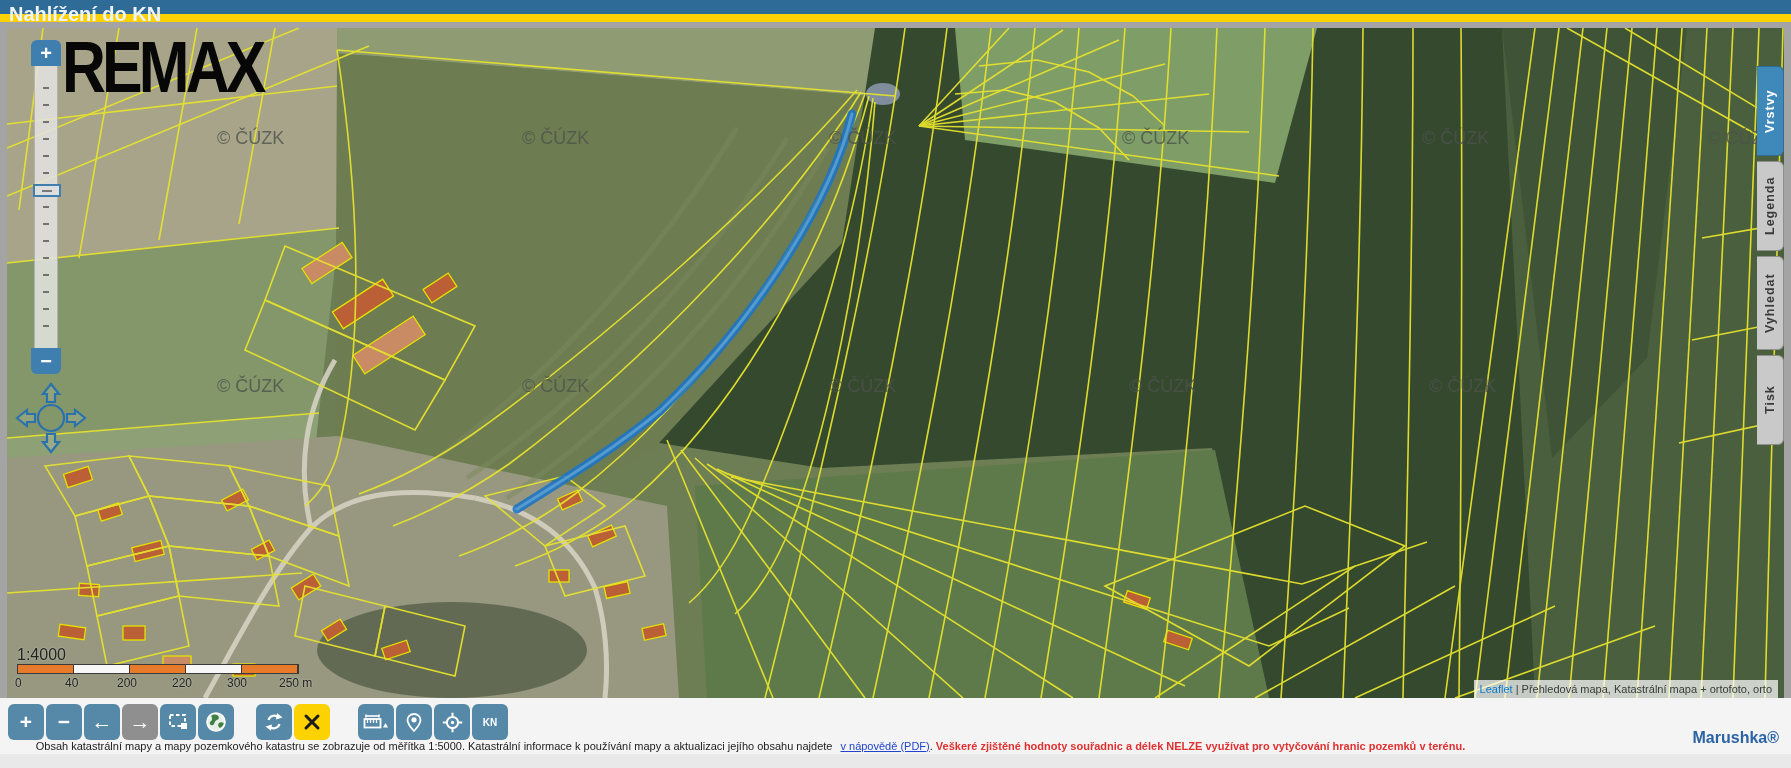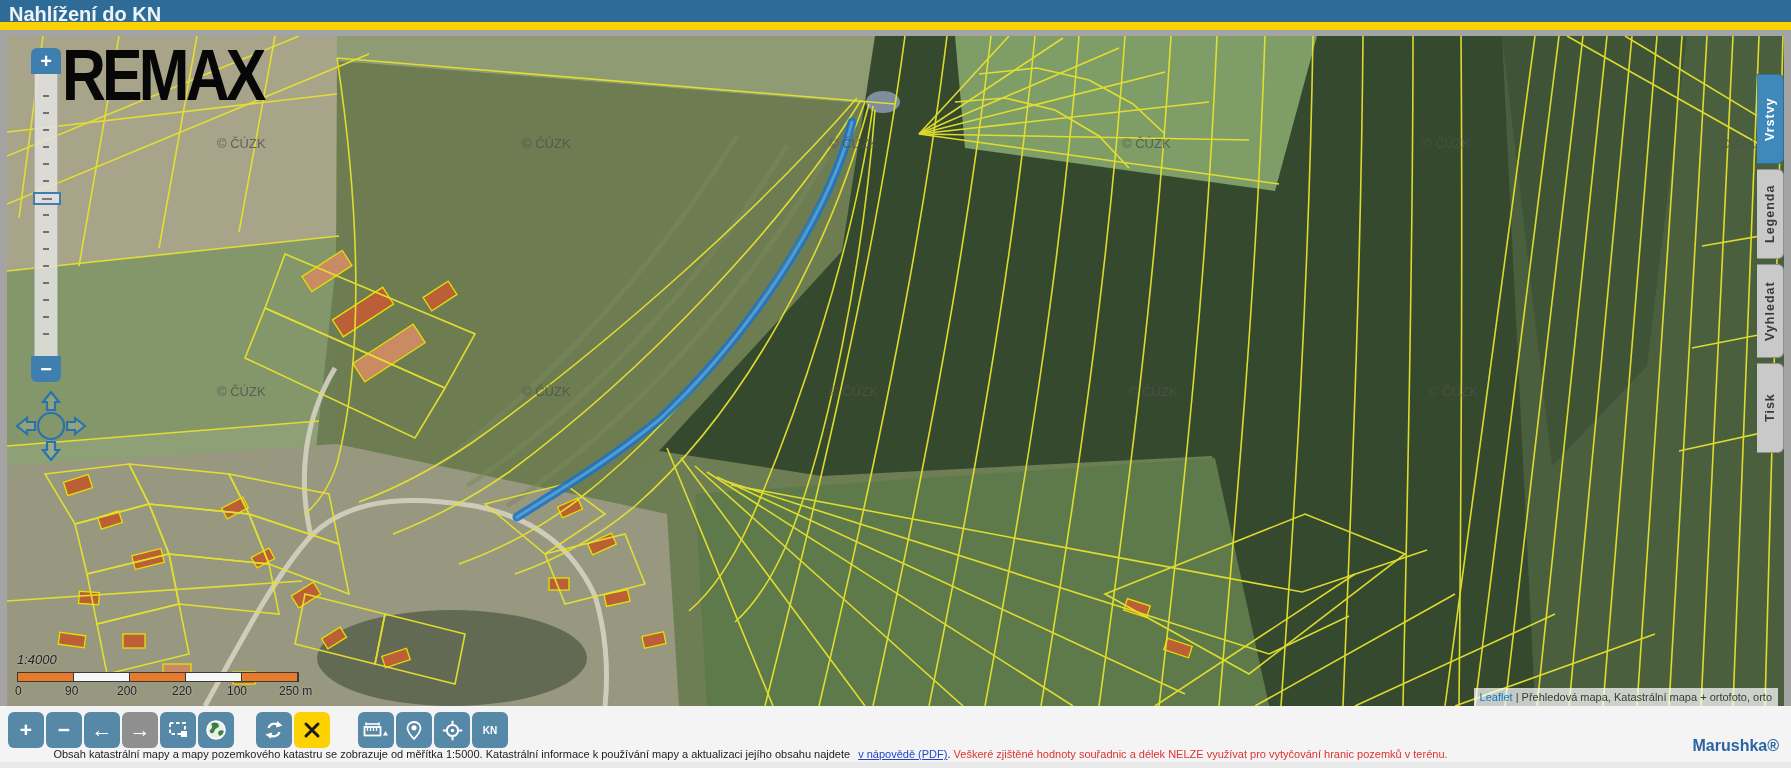--- a/index.html
+++ b/index.html
@@ -1,20 +1,20 @@
 <!DOCTYPE html>
 <html><head>
 <meta charset="utf-8">
 <style>
   * { box-sizing: border-box; margin: 0; padding: 0; }
   html,body { width:1791px; height:768px; overflow:hidden;
     font-family:"Liberation Sans", sans-serif; background:#e9e9e9; }
 
   
-  .app-header { height:22px; background:#2e6b96; color:#eef3f7;
+  .app-header { height:14px; background:#2e6b96; color:#eef3f7;
     font-size:20px; font-weight:bold; line-height:28px; padding-left:9px; }
   .accent-bar { height:8px; background:#fdd203; }
 
   
   .map-outer { background:#a4a4a4; padding:6px 7px 0 7px; height:676px; }
   .map { position:relative; width:1777px; height:670px; overflow:hidden; background:#5f7050; }
   .map svg.base { position:absolute; inset:0; display:block; }
 
   
   .layer-tabs { position:absolute; left:84px; top:6px; display:flex; gap:7px; z-index:3; }
@@ -43,30 +43,30 @@
   .zhandle { position:absolute; left:-2px; width:28px; top:118px; height:13px;
     background:#dedede; border:2px solid #3e7fb0; cursor:grab; }
   .zhandle::after { content:""; position:absolute; left:7px; right:7px; top:4px; border-top:2px solid #7a7a7a; }
 
   
   .compass { position:absolute; left:6px; top:352px; z-index:5; }
 
   
   .scalebar { position:absolute; left:10px; bottom:8px; z-index:5; width:300px;
     color:#222; font-size:12px; }
-  .scale-ratio { font-size:13px; margin-bottom:5px; text-shadow:0 0 2px rgba(255,255,255,.5);font-style:italic; }
+  .scale-ratio { font-size:16px; text-shadow:0 0 2px rgba(255,255,255,.5); }
   .scale-segments { display:flex; width:282px; height:10px; border:1px solid #3a3a3a; }
   .scale-segments i { flex:1; }
   .seg-a { background:#e87a2b; border-right:1px solid #3a3a3a; }
   .seg-b { background:#f7f7f7; border-right:1px solid #3a3a3a; }
   .scale-ticks { position:relative; height:14px; margin-top:2px; }
   .scale-ticks span { position:absolute; top:0; text-shadow:0 0 2px rgba(255,255,255,.5); }
 
   
-  .cuzk { position:absolute; color:rgba(78,82,76,.8); font-size:13px; z-index:2; pointer-events:none;text-align:center; }
+  .cuzk { position:absolute; color:rgba(78,82,76,.8); font-size:18px; z-index:2; pointer-events:none;text-align:center; }
 
   
   .side-tabs { position:absolute; right:0; top:38px; display:flex; flex-direction:column;
     gap:5px; z-index:6; }
   .stab { width:27px; height:90px; background:#c9c9c9; color:#3a3a3a; border:1px solid #8f8f8f;
     border-right:none; border-radius:6px 0 0 6px; cursor:pointer;
     font-family:"Liberation Sans",sans-serif; font-size:12.5px; font-weight:bold;
     writing-mode:vertical-rl; transform:rotate(180deg); text-align:center; letter-spacing:1px;
     display:flex; align-items:center; justify-content:center; }
   .stab.selected { background:#3f88ba; color:#fff; border-color:#2f6c96; }
@@ -83,21 +83,21 @@
     font-family:"Liberation Sans",sans-serif; font-size:21px; font-weight:bold; cursor:pointer;
     display:flex; align-items:center; justify-content:center; padding:0; }
   .tb.disabled { background:#8f8f8f; cursor:default; }
   .tb.yellow { background:#fdd203; }
   .tb.g1 { margin-left:20px; } .tb.g2 { margin-left:26px; }
   .tb svg { display:block; }
   .brand { position:absolute; right:12px; top:9px; font-size:16px; font-weight:bold; color:#2b63a5;margin-top:22px; }
   .disclaimer { position:absolute; left:0; right:290px; bottom:2px; text-align:center;
     font-size:11px; color:#1c1c1c; }
   .disclaimer a { color:#2244cc; text-decoration:underline; cursor:pointer; margin-left:8px; }
-  .disclaimer .warn { color:#e03131; font-weight:normal;margin-top:12px; }
+  .disclaimer .warn { color:#e03131; font-weight:bold;margin-top:12px; }
 </style>
 </head>
 <body>
 
 <div class="app-header">
   <span>Nahlížení do KN</span>
 </div>
 <div class="accent-bar"></div>
 
 <div class="map-outer">
@@ -272,24 +272,24 @@
     <div class="scale-ratio">1:4000</div>
     <div class="scale-segments">
       <i class="seg-a"></i>
           <i class="seg-b"></i>
           <i class="seg-a"></i>
           <i class="seg-b"></i>
           <i class="seg-a"></i>
     </div>
     <div class="scale-ticks">
       <span style="left:-2px">0</span>
-      <span style="left:48px">90</span>
+      <span style="left:48px">40</span>
       <span style="left:100px">200</span>
       <span style="left:155px">220</span>
-      <span style="left:210px">100</span>
+      <span style="left:210px">300</span>
       <span style="left:262px">250 m</span>
     </div>
   </div>
 
   <span class="cuzk" style="left:210px;top:100px">© ČÚZK</span>
   <span class="cuzk" style="left:515px;top:100px">© ČÚZK</span>
   <span class="cuzk" style="left:822px;top:100px">© ČÚZK</span>
   <span class="cuzk" style="left:1115px;top:100px">© ČÚZK</span>
   <span class="cuzk" style="left:1415px;top:100px">© ČÚZK</span>
   <span class="cuzk" style="left:1700px;top:100px">© ČÚZK</span>

